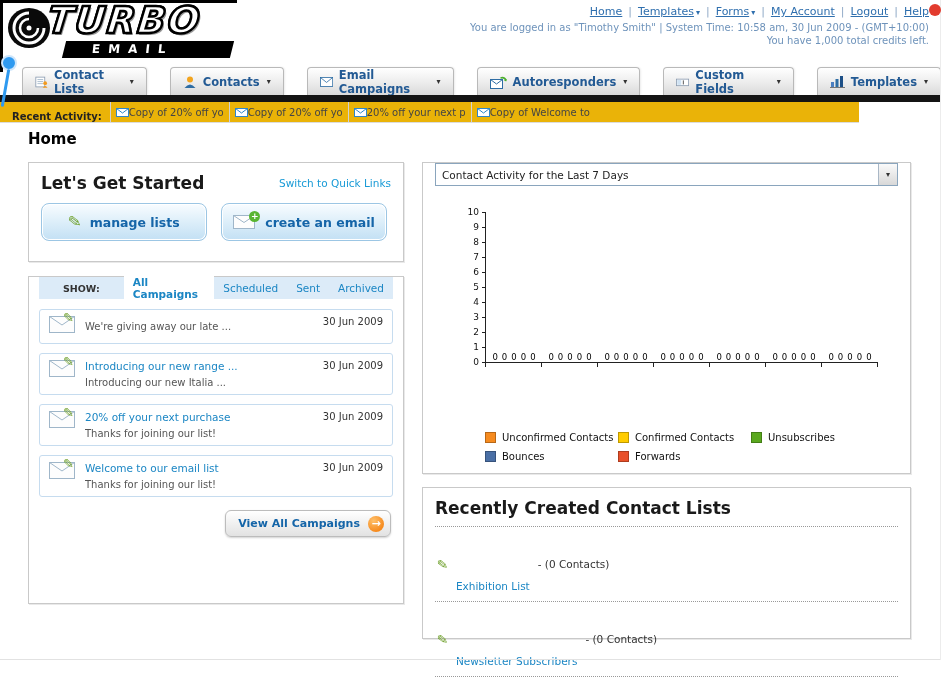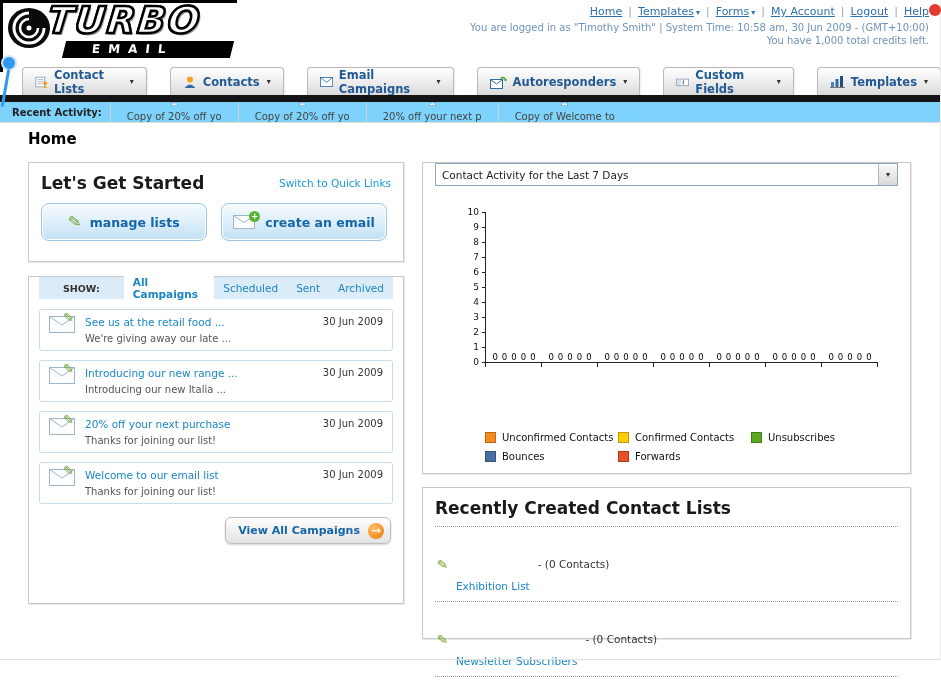--- a/index.html
+++ b/index.html
@@ -39,28 +39,28 @@
     display:flex;align-items:center;gap:6px;height:27px;padding:0 12px;
     border:1px solid #b9b9b9;border-bottom:none;border-radius:4px 4px 0 0;
     background:linear-gradient(#ffffff,#ececec 55%,#dadada);
     font-size:11.5px;font-weight:bold;color:#235a94;cursor:pointer;
     box-shadow:1px 0 2px rgba(0,0,0,.08);
   }
   .nav-caret{font-size:8px;color:#333;margin-left:1px;}
   .black-bar{position:absolute;top:95px;left:0;width:941px;height:7px;background:#141414;}
   
   .activity{
-    position:absolute;top:102px;left:0;width:941px;height:21px;background:#7dd3fc;
-    border-bottom:1px solid #dcdcdc;display:flex;align-items:center;
+    position:absolute;top:102px;left:0;width:859px;height:21px;background:#eab308;
+    border-bottom:1px solid #dcdcdc;display:flex;align-items:flex-end;
     padding-left:12px;box-sizing:border-box;font-size:10px;color:#333;
   }
   .activity-label{font-weight:bold;margin-right:8px;font-size:10px;color:#222;}
   .activity-item{
-    display:flex;align-items:center;gap:5px;padding:0 16px;height:100%;
-    border-left:1px solid #d2d2d2;max-width:118px;overflow:hidden;white-space:nowrap;cursor:pointer;color:#444;flex-direction:column;
+    display:flex;align-items:center;padding:0 5px;height:100%;
+    border-left:1px solid #d2d2d2;max-width:118px;overflow:hidden;white-space:nowrap;cursor:pointer;color:#444;
   }
   
   .page-title{position:absolute;top:130px;left:28px;font-size:15px;font-weight:bold;color:#000;}
   .panel{position:absolute;border:1px solid #c9c9c9;background:#fff;box-sizing:border-box;box-shadow:1px 1px 0 #e9e9e9;}
   .panel-header{display:flex;justify-content:space-between;align-items:center;padding:10px 12px 8px;}
   .panel-title{font-size:17px;font-weight:bold;color:#1a1a1a;}
   
   #panel-get-started{top:162px;left:28px;width:376px;height:100px;}
   .switch-link{font-size:10.5px;color:#189ad6;cursor:pointer;}
   .gs-buttons{display:flex;gap:14px;padding:2px 12px 12px;}
@@ -295,21 +295,20 @@
 
     <div class="camp-row">
       <span class="camp-icon">
         <svg width="26" height="17" viewBox="0 0 26 17">
             <rect x="0.5" y="0.5" width="25" height="16" fill="#fdfdfd" stroke="#9fb6c9"></rect>
             <path d="M0.5 0.5 L13 9 L25.5 0.5" fill="none" stroke="#9fb6c9"></path>
           </svg>
         <span class="pencil-overlay">✎</span>
       </span>
       <span class="camp-text">
-        <div class="camp-title">See us at the retail food ...</div>
         <div class="camp-sub">We're giving away our late ...</div>
       </span>
       <span class="camp-date">30 Jun 2009</span>
     </div>
 
     <div class="camp-row">
       <span class="camp-icon">
         <svg width="26" height="17" viewBox="0 0 26 17">
             <rect x="0.5" y="0.5" width="25" height="16" fill="#fdfdfd" stroke="#9fb6c9"></rect>
             <path d="M0.5 0.5 L13 9 L25.5 0.5" fill="none" stroke="#9fb6c9"></path>

